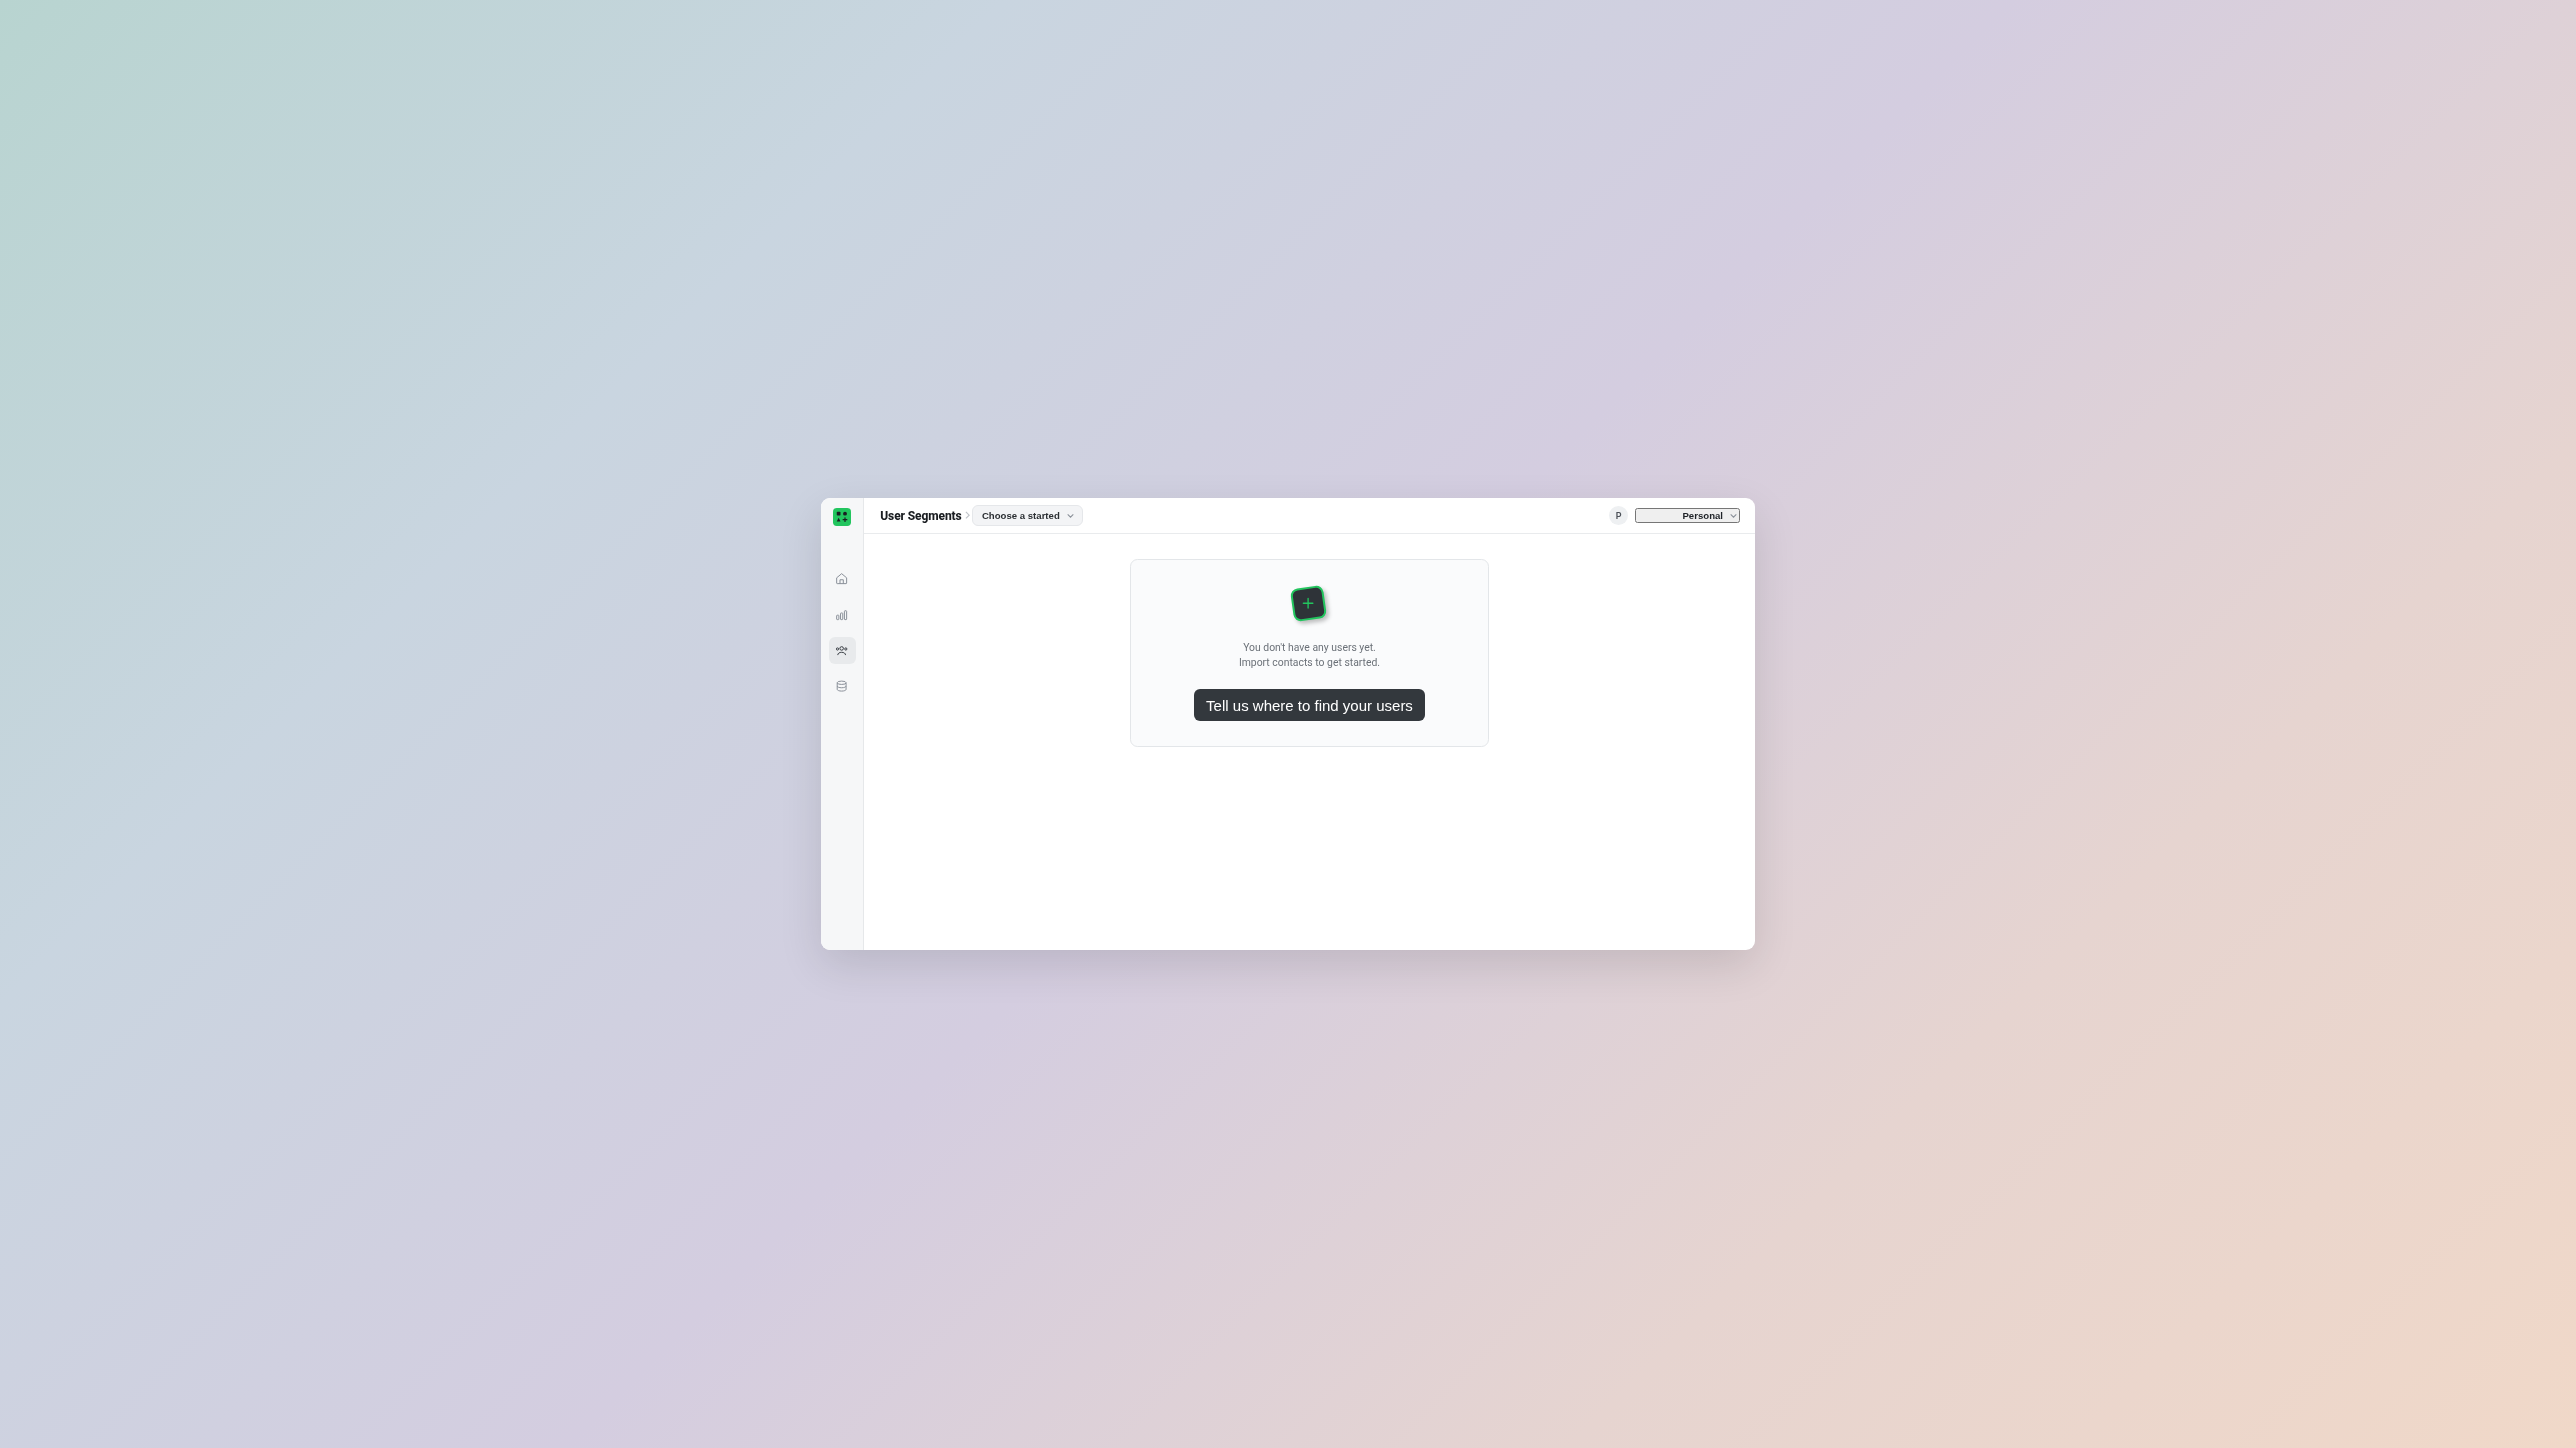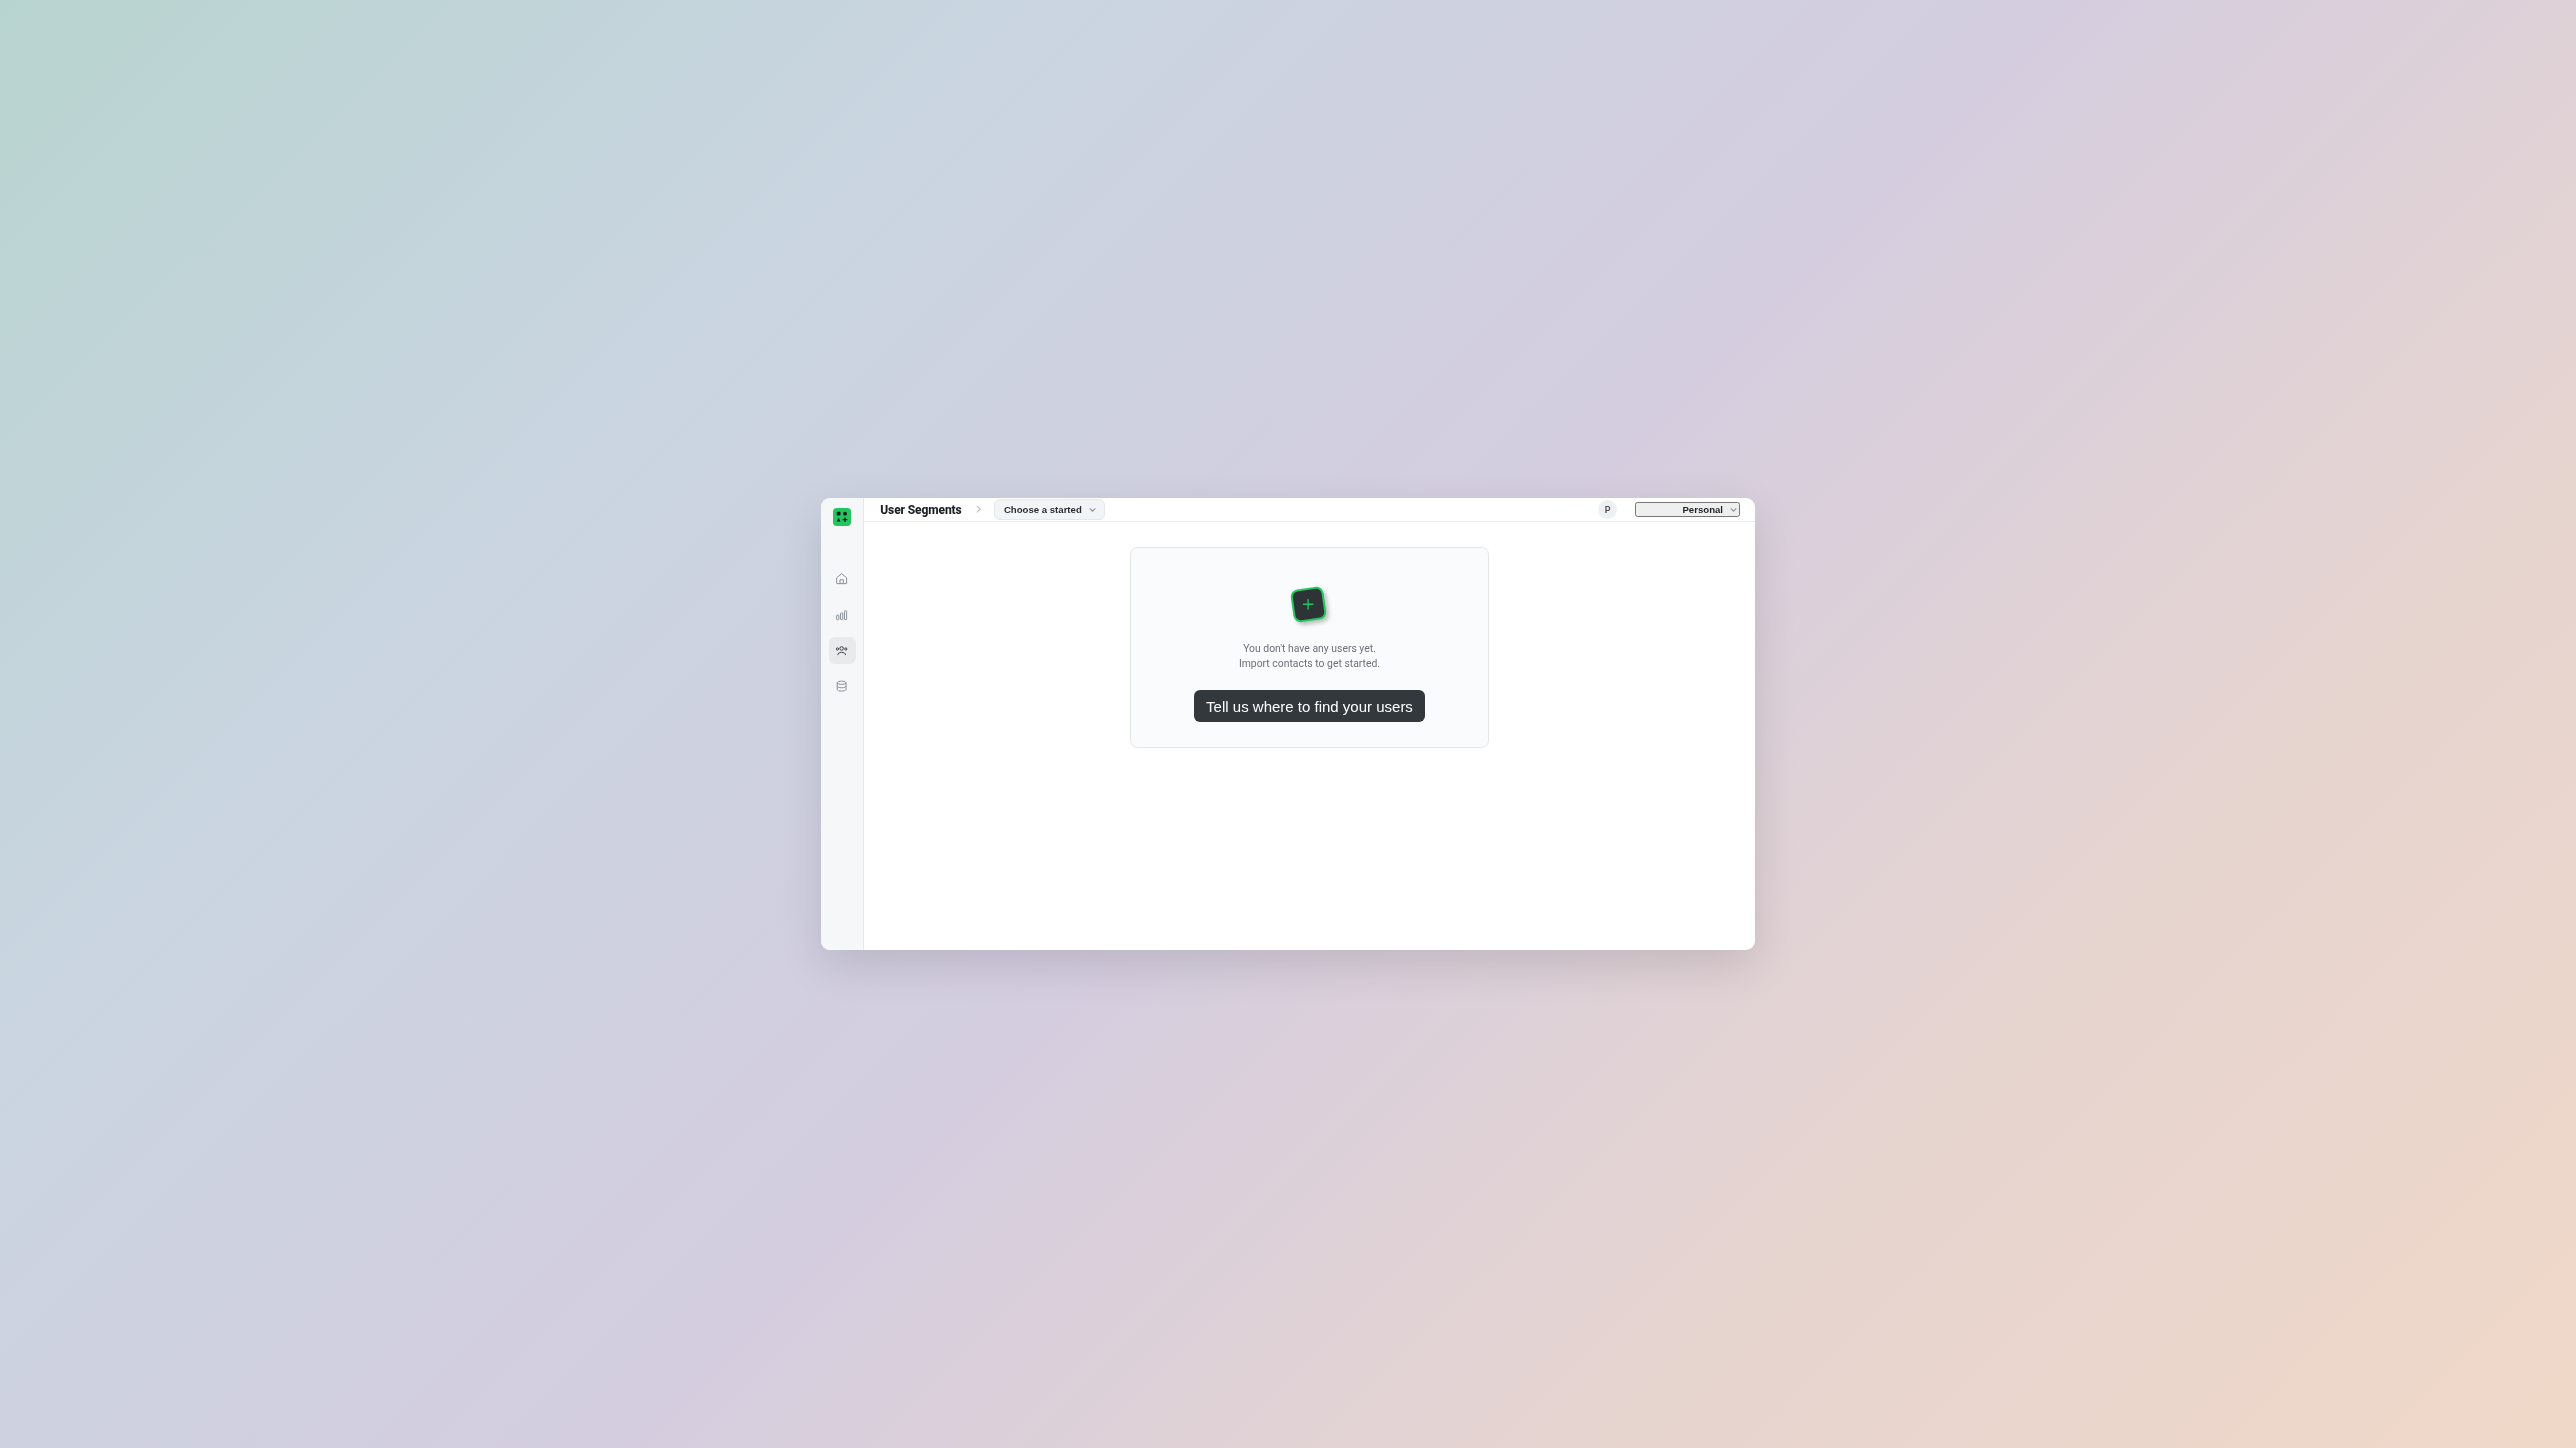--- a/index.html
+++ b/index.html
@@ -59,26 +59,26 @@
   }
   .nav-item.active {
     background: #e8eaec;
     color: #3a3f45;
   }
   .nav-item svg { width: 13.3px; height: 13.3px; }
   
   .main-col { flex: 1; display: flex; flex-direction: column; }
   
   .header {
-    height: 24px;
+    height: 36px;
     border-bottom: 0.7px solid #e9ebed;
     display: flex;
     align-items: center;
     padding: 0 15px 0 16.3px;
-    gap: 11px;
+    gap: 0;
   }
   .page-title {
     font-size: 12px;
     font-weight: 800;
     color: #1a1d21;
     letter-spacing: -0.01em;
   }
   .chevron-sep { color: #c0c4c9; display: flex; }
   .chevron-sep svg { width: 10.4px; height: 10.4px; }
   .segment-dropdown {
@@ -127,21 +127,21 @@
     padding: 25px;
     display: flex;
     justify-content: center;
     align-items: flex-start;
   }
   .empty-card {
     width: 359px;
     border: 0.7px solid #e3e6e9;
     border-radius: 7.4px;
     background: #fafbfc;
-    padding: 40px 22px 25px;
+    padding: 27px 22px 25px;
     display: flex;
     flex-direction: column;
     align-items: center;
   }
   .empty-icon-wrap {
     width: 36px;
     height: 36px;
     position: relative;
     margin-bottom: 18px;
   }

